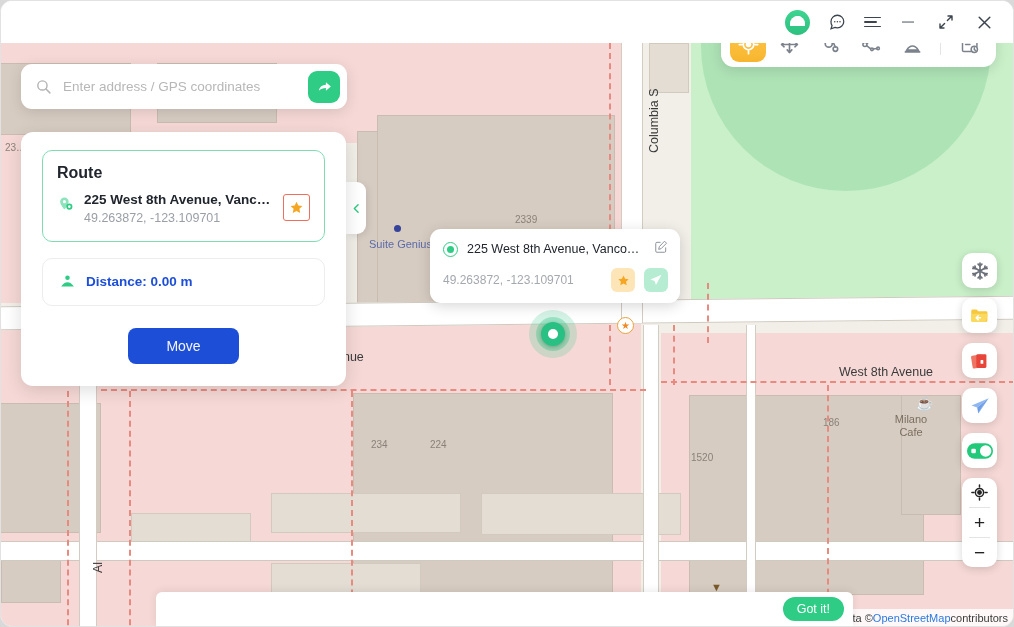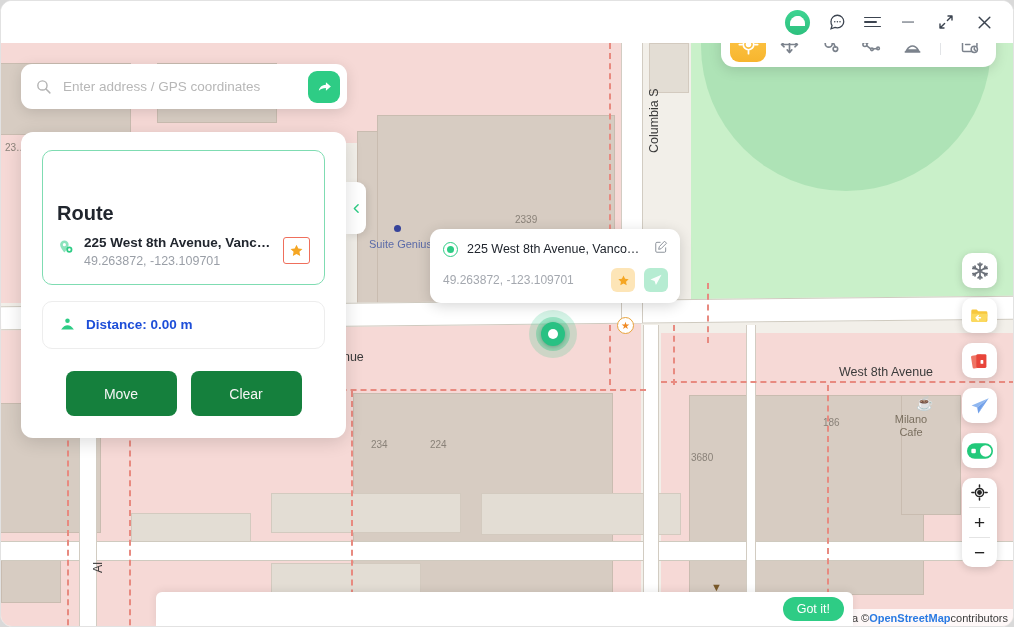--- a/index.html
+++ b/index.html
@@ -119,21 +119,21 @@
     position:absolute; left:20px; top:131px; width:325px;
     background:#fff; border-radius:12px; box-shadow: 0 4px 18px rgba(0,0,0,.14);
     z-index:35; padding: 18px 21px 22px 21px;
   }
   .panel-title {
     text-align:center; color:#4fd19a; font-size:19px; font-weight:600; margin-bottom:16px;
   }
   .route-box {
     border:1px solid #7fdcb2; border-radius:10px; padding:13px 14px 16px 14px;
   }
-  .route-label { font-size:20px; font-weight:700; color:#21262e; margin-bottom: 10px; margin-top: 38px;}
+  .route-label { font-size:16px; font-weight:700; color:#21262e; margin-bottom: 10px;}
   .route-row { display:flex; align-items:flex-start; gap:9px; }
   .route-ico { flex:none; width:18px; display:flex; justify-content:center; padding-top:4px; color:#2ecc85;}
   .route-text { flex:1; min-width:0; }
   .route-addr {
     font-size:13.5px; font-weight:700; color:#21262e;
     white-space:nowrap; overflow:hidden; text-overflow:ellipsis;
   }
   .route-coord { font-size:12.5px; color:#9a9fa7; margin-top:4px; }
   .fav-btn {
     flex:none; width:27px; height:27px; border:1.5px solid #ef6f5c; border-radius:3px;
@@ -147,22 +147,22 @@
   .info-box {
     border:1px solid #ededed; border-radius:10px; margin-top:16px; padding:14px 16px 15px 16px;
   }
   .info-row { display:flex; align-items:center; gap:10px; }
   .info-row + .info-row { margin-top: 12px; }
   .info-txt { font-size:13.5px; font-weight:700; color:#1d4ed8;}
   .radio-o { width:15px; height:15px; border-radius:50%; border:1.6px solid #57d6a2; }
 
   .btn-row { display:flex; gap:14px; margin-top:22px; justify-content:center;}
   .btn {
-    width:111px; height:45px; border-radius:8px; border:none;
-    background:#15803d; color:#f5f5f5; font-size:14px; cursor:pointer;
+    width:111px; height:36px; border-radius:8px; border:none;
+    background:#1d4ed8; color:#f5f5f5; font-size:14px; cursor:pointer;
     font-family:"Liberation Sans", sans-serif;
   }
   .collapse-handle {
     position:absolute; left:345px; top:181px; width:20px; height:52px;
     background:#fff; border-radius:0 9px 9px 0; box-shadow:2px 2px 7px rgba(0,0,0,.10);
     display:flex; align-items:center; justify-content:center; color:#2ecc85;
     z-index:34; cursor:pointer;
   }
 
   
@@ -229,21 +229,21 @@
   .got-it {
     margin-left:auto; background:#2ecc85; color:#fff; border:none;
     height:24px; padding:0 14px; border-radius:12px; font-size:12.5px; cursor:pointer;
     font-family:"Liberation Sans", sans-serif;
   }
   .attrib {
     position:absolute; right:0; bottom:0; height:17px;
     background:rgba(255,255,255,.82); font-size:11px; color:#3b3b3b;
     display:flex; align-items:center; padding:0 5px; z-index:44;
   }
-  .attrib a { color:#2a7ae2; text-decoration:none;font-weight:bold; }
+  .attrib a { color:#2a7ae2; text-decoration:none; }
 </style>
 </head>
 <body>
 
 <div id="app">
 
   <div class="map">
 
     <div class="park" style="left:690px;top:0;width:324px;height:258px;"></div>
     <div class="park2" style="left:700px;top:-100px;width:290px;height:248px;border-radius:0 0 160px 160px;"></div>
@@ -286,21 +286,21 @@
     <div class="bnd-v" style="left:128px;top:348px;height:254px;"></div>
     <div class="bnd-v" style="left:350px;top:348px;height:254px;"></div>
     <div class="bnd-v" style="left:66px;top:348px;height:254px;"></div>
     <div class="bnd-v" style="left:826px;top:342px;height:220px;"></div>
 
     <div class="maplabel" style="left:4px;top:99px;">23…</div>
     <div class="maplabel" style="left:156px;top:118px;">2368</div>
     <div class="maplabel" style="left:514px;top:171px;">2339</div>
     <div class="maplabel" style="left:370px;top:396px;">234</div>
     <div class="maplabel" style="left:429px;top:396px;">224</div>
-    <div class="maplabel" style="left:690px;top:409px;">3680</div>
+    <div class="maplabel" style="left:690px;top:409px;">1520</div>
     <div class="maplabel" style="left:822px;top:374px;">186</div>
 
     <div class="streetlabel" style="left:838px;top:322px;">West 8th Avenue</div>
     <div class="streetlabel" style="left:335px;top:307px;">enue</div>
     <div class="streetlabel-v" style="left:646px;top:110px;">Columbia S</div>
     <div class="streetlabel-v" style="left:90px;top:530px;">Al</div>
 
     <div class="bluedot" style="left:393px;top:182px;"></div>
     <div class="poi-blue" style="left:368px;top:195px;">Suite Genius</div>
 
@@ -406,21 +406,20 @@
             <circle cx="12" cy="6.6" r="3.2"></circle>
             <path d="M3 19c2.6-4 5.8-6 9-6s6.4 2 9 6z"></path>
           </svg>
         </span>
         <span class="info-txt">Distance: 0.00 m</span>
       </div>
     </div>
 
     <div class="btn-row">
       <button class="btn">Move</button>
-      <button class="btn">Clear</button>
     </div>
   </div>
 
   <div class="collapse-handle">
     <svg width="13" height="13" viewBox="0 0 24 24" fill="none" stroke="currentColor" stroke-width="2.6" stroke-linecap="round" stroke-linejoin="round">
       <path d="M15 5l-7 7 7 7"></path>
     </svg>
   </div>
 
   <div class="map-popup">

